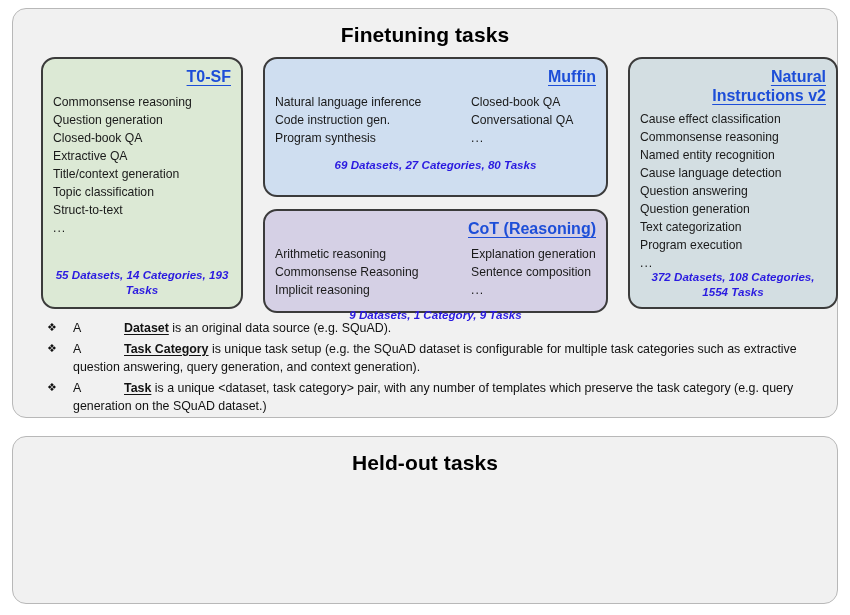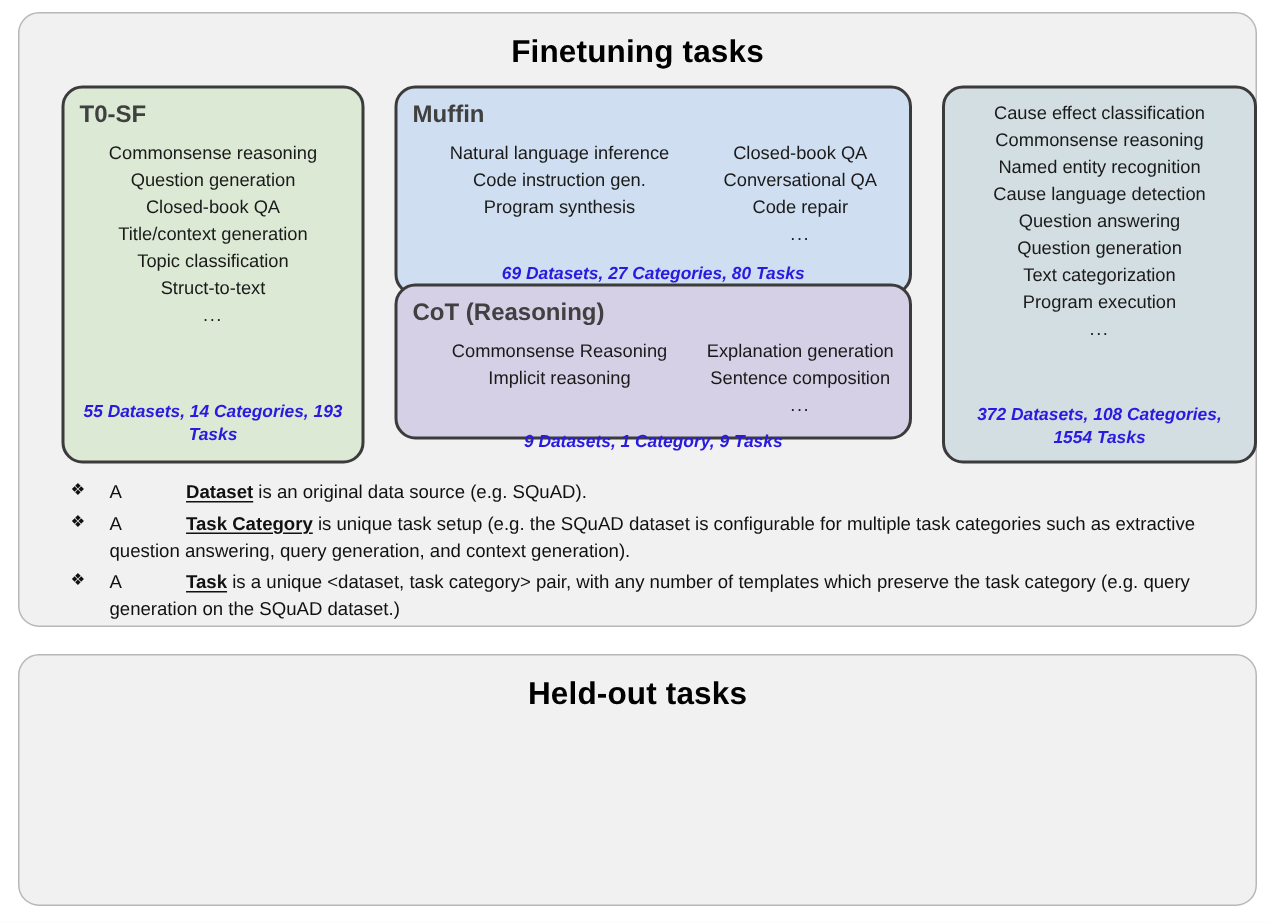--- a/index.html
+++ b/index.html
@@ -35,31 +35,32 @@
   #panel-heldout .panel-title    { top: 14px; }
 
   
   .card {
     position: absolute;
     border: 2px solid #3b3b3b;
     border-radius: 14px;
     padding: 8px 10px 6px;
   }
   .card-title {
-    text-align: left;
+    text-align: right;
     font-size: 16px;
     font-weight: bold;
+    text-decoration: underline;
     text-underline-offset: 3px;
-    color: #404040;
+    color: #1d4ed8;
     line-height: 1.2;
     margin-bottom: 8px;
   }
   .card-title.two-line { margin-bottom: 6px; }
 
-  .items { font-size: 12.2px; line-height: 1.47; color: #1a1a1a; text-align: center; }
+  .items { font-size: 12.2px; line-height: 1.47; color: #1a1a1a; }
   .items.two-col { display: flex; }
   .items.two-col .col { flex: 1; }
   .items .item { white-space: nowrap; }
   .items .item.dots { letter-spacing: 1px; }
 
   .stat {
     font-size: 11.6px;
     font-weight: bold;
     font-style: italic;
     color: #2a1ae0;
@@ -76,21 +77,21 @@
   #card-t0sf .stat { position: absolute; left: 10px; right: 10px; bottom: 10px; }
 
   #card-muffin {
     left: 250px; top: 48px; width: 345px; height: 140px;
     background: #cfdef0;
   }
   #card-muffin .col:first-child { flex: 0 0 196px; }
   #card-muffin .stat { margin-top: 9px; }
 
   #card-cot {
-    left: 250px; top: 180px; width: 345px; height: 104px;
+    left: 250px; top: 200px; width: 345px; height: 104px;
     background: #d5d0e5;
   }
   #card-cot .col:first-child { flex: 0 0 196px; }
   #card-cot .stat { margin-top: 7px; }
 
   #card-niv2 {
     left: 615px; top: 48px; width: 210px; height: 252px;
     background: #d3dee2;
   }
   #card-niv2 .stat { position: absolute; left: 8px; right: 8px; bottom: 8px; }
@@ -124,63 +125,68 @@
 
   <section class="panel" id="panel-finetuning">
     <h1 class="panel-title">Finetuning tasks</h1>
 
     <div class="card" id="card-t0sf">
       <div class="card-title">T0-SF</div>
       <div class="items">
         <div class="item">Commonsense reasoning</div>
         <div class="item">Question generation</div>
         <div class="item">Closed-book QA</div>
+        <div class="item">Extractive QA</div>
         <div class="item">Title/context generation</div>
         <div class="item">Topic classification</div>
         <div class="item">Struct-to-text</div>
         <div class="item dots">...</div>
       </div>
       <div class="stat">55 Datasets, 14 Categories, 193 Tasks</div>
     </div>
 
     <div class="card" id="card-muffin">
       <div class="card-title">Muffin</div>
       <div class="items two-col">
         <div class="col">
           <div class="item">Natural language inference</div>
           <div class="item">Code instruction gen.</div>
           <div class="item">Program synthesis</div>
         </div>
         <div class="col">
           <div class="item">Closed-book QA</div>
           <div class="item">Conversational QA</div>
-          <div class="item">Code repair</div>
           <div class="item dots">...</div>
         </div>
       </div>
       <div class="stat">69 Datasets, 27 Categories, 80 Tasks</div>
     </div>
 
     <div class="card" id="card-cot">
       <div class="card-title">CoT (Reasoning)</div>
       <div class="items two-col">
         <div class="col">
+          <div class="item">Arithmetic reasoning</div>
           <div class="item">Commonsense Reasoning</div>
           <div class="item">Implicit reasoning</div>
         </div>
         <div class="col">
           <div class="item">Explanation generation</div>
           <div class="item">Sentence composition</div>
           <div class="item dots">...</div>
         </div>
       </div>
       <div class="stat">9 Datasets, 1 Category, 9 Tasks</div>
     </div>
 
     <div class="card" id="card-niv2">
+      <div class="card-title two-line">
+        <div>Natural</div>
+        <div>Instructions v2</div>
+      </div>
       <div class="items">
         <div class="item">Cause effect classification</div>
         <div class="item">Commonsense reasoning</div>
         <div class="item">Named entity recognition</div>
         <div class="item">Cause language detection</div>
         <div class="item">Question answering</div>
         <div class="item">Question generation</div>
         <div class="item">Text categorization</div>
         <div class="item">Program execution</div>
         <div class="item dots">...</div>

